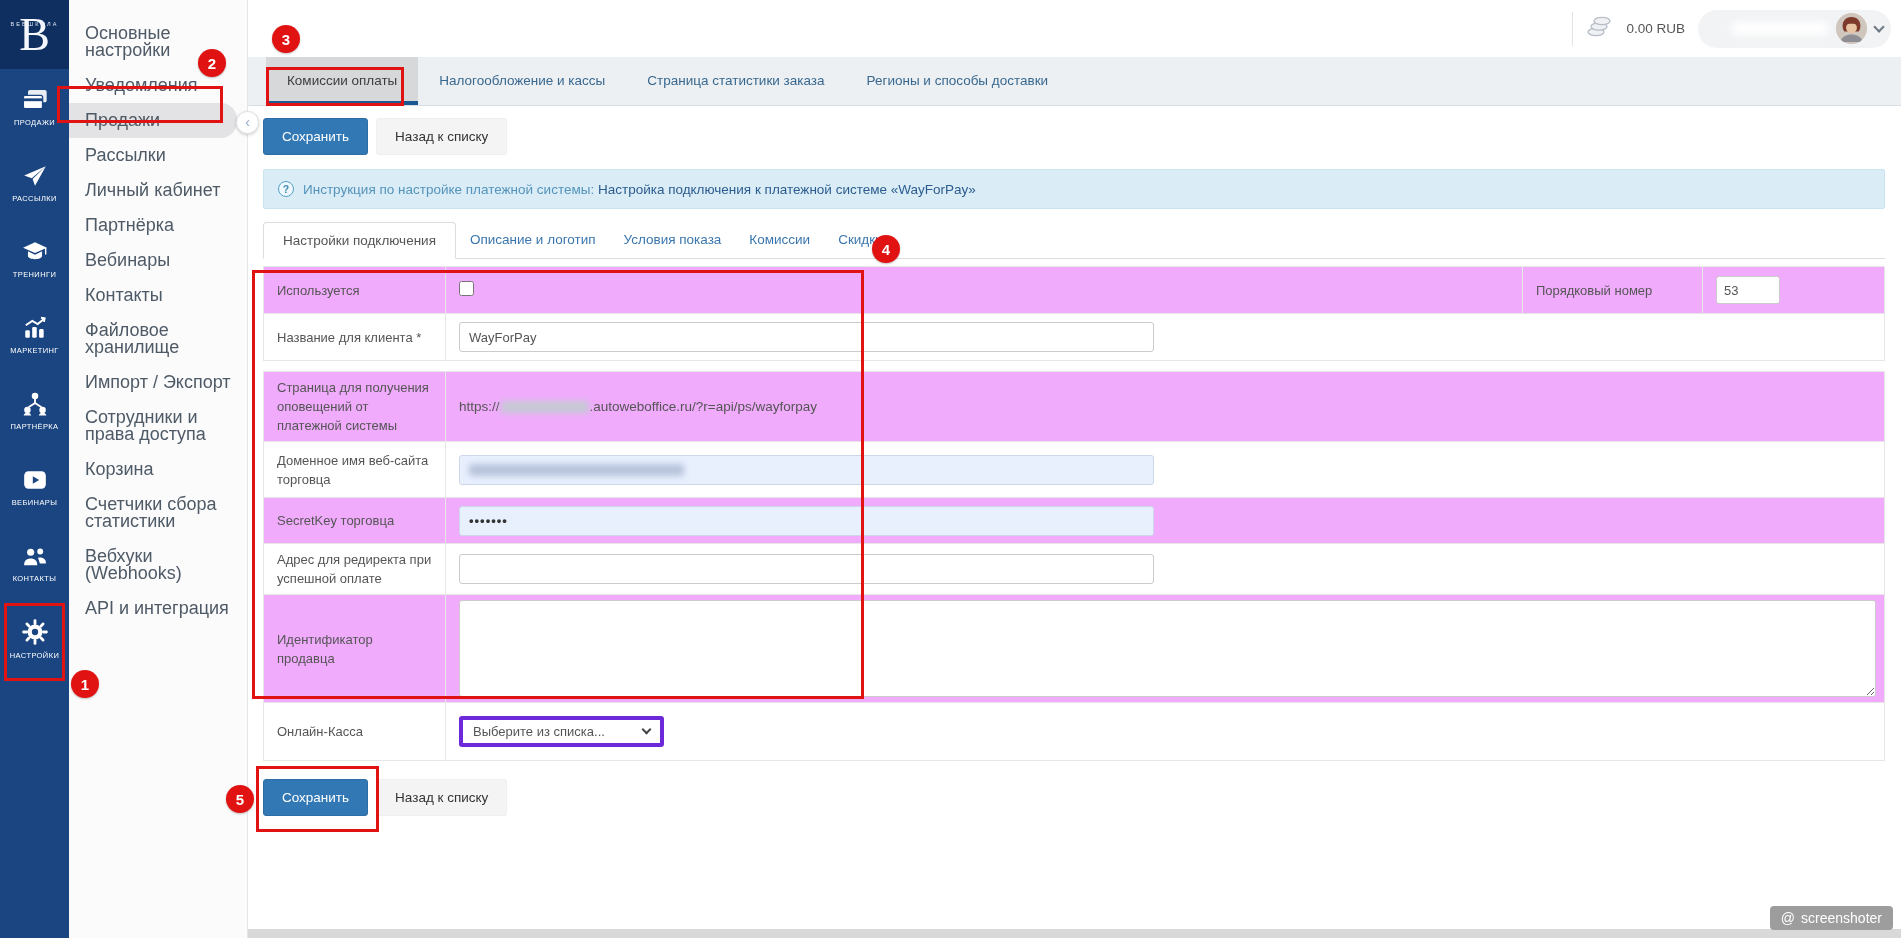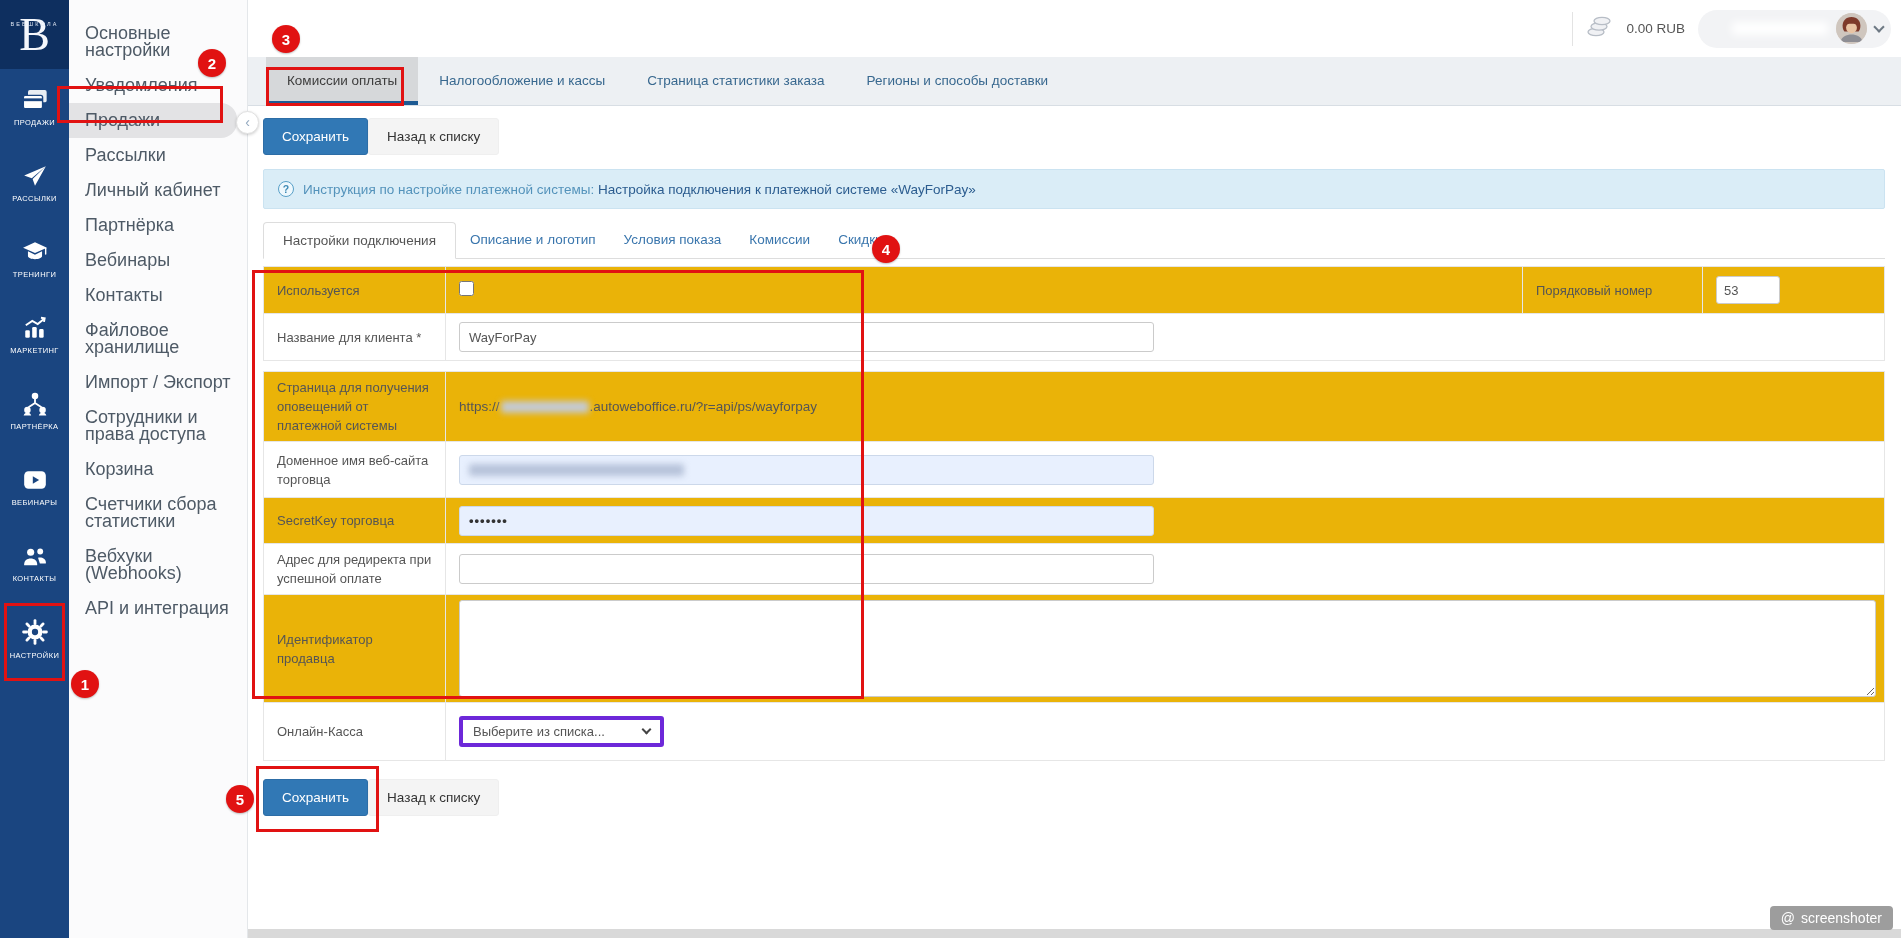--- a/index.html
+++ b/index.html
@@ -27,39 +27,39 @@
   .balance { font-size:13.5px; color:#555; }
   .userbox { width:193px; height:38px; background:#f2f3f5; border-radius:19px; display:flex; align-items:center; justify-content:flex-end; gap:8px; padding:0 8px 0 14px; cursor:pointer; }
   .chev { width:8px; height:8px; border-right:2px solid #6d7883; border-bottom:2px solid #6d7883; transform:rotate(45deg); margin-top:-4px; }
   .avatar { width:31px; height:31px; border-radius:50%; overflow:hidden; background:#d8cfc7; flex:0 0 auto; }
 
   .tabbar { height:49px; background:#edf0f3; border-bottom:1px solid #d8dee4; display:flex; padding-left:18px; }
   .tab { padding:0 21px; line-height:48px; font-size:13.5px; color:#38688f; cursor:pointer; white-space:nowrap; }
   .tab.active { background:#d6d8da; color:#3d3d3d; box-shadow:inset 0 -4px 0 #1d5a93; }
 
   .content { padding:0 16px 0 15px; }
-  .toolbar { margin-top:12px; display:flex; }
+  .toolbar { margin-top:12px; display:flex; gap:8px; }
   .toolbar.bottom { margin-top:18px; }
   .btn { font-size:13.5px; border-radius:3px; padding:10px 18px; cursor:pointer; border:1px solid transparent; font-family:inherit; }
   .btn-primary { background:#3178b5; border-color:#2d6da6; color:#fff; }
   .btn-light { background:#f4f4f4; border-color:#efefef; color:#333; }
 
   .banner { margin-top:14px; background:#daedf7; border:1px solid #cbe3f1; border-radius:2px; padding:11px 14px; font-size:13.5px; color:#5493bb; display:flex; align-items:center; gap:9px; }
   .qicon { width:16px; height:16px; border-radius:50%; border:1px solid #58a0c8; color:#3f8bb6; background:#eef8fd; font-size:10.5px; font-weight:bold; display:flex; align-items:center; justify-content:center; flex:0 0 auto; }
   .banner .lnk { color:#2b5c8f; cursor:pointer; }
 
   .subtabs { margin-top:13px; border-bottom:1px solid #dddddd; display:flex; }
   .subtab { padding:10px 14px; font-size:13.5px; color:#3a76ad; cursor:pointer; margin-bottom:-1px; }
   .subtab.active { background:#fff; border:1px solid #ddd; border-bottom:1px solid #fff; border-radius:4px 4px 0 0; color:#555; padding:10px 19px; cursor:default; }
 
   table.form { border-collapse:collapse; width:100%; font-size:13px; color:#555; }
   table.form.t1 { margin-top:7px; }
   table.form.t2 { margin-top:10px; }
   table.form td { border:1px solid #e6e6e6; padding:6px 13px; vertical-align:middle; background:#fff; }
-  tr.alt td { background:#eab308; }
+  tr.alt td { background:#f0abfc; }
   td.lblc { line-height:19px; }
   .h47 td { height:47px; } .h70 td { height:70px; } .h56 td { height:56px; }
   .h46 td { height:46px; } .h48 td { height:48px; } .h58 td { height:58px; }
   td.toprow { vertical-align:top; padding-top:11px; }
 
   .inp { height:30px; border:1px solid #cbcbcb; border-radius:3px; padding:0 9px; font-size:13px; color:#555; background:#fff; font-family:inherit; display:inline-flex; align-items:center; }
   input.inp { display:inline-block; }
   .autofill { background:#e8f0fe; border-color:#ccd8ea; }
   .w-main { width:695px; }
   .w-order { width:64px; height:28px; padding:0 7px; }

